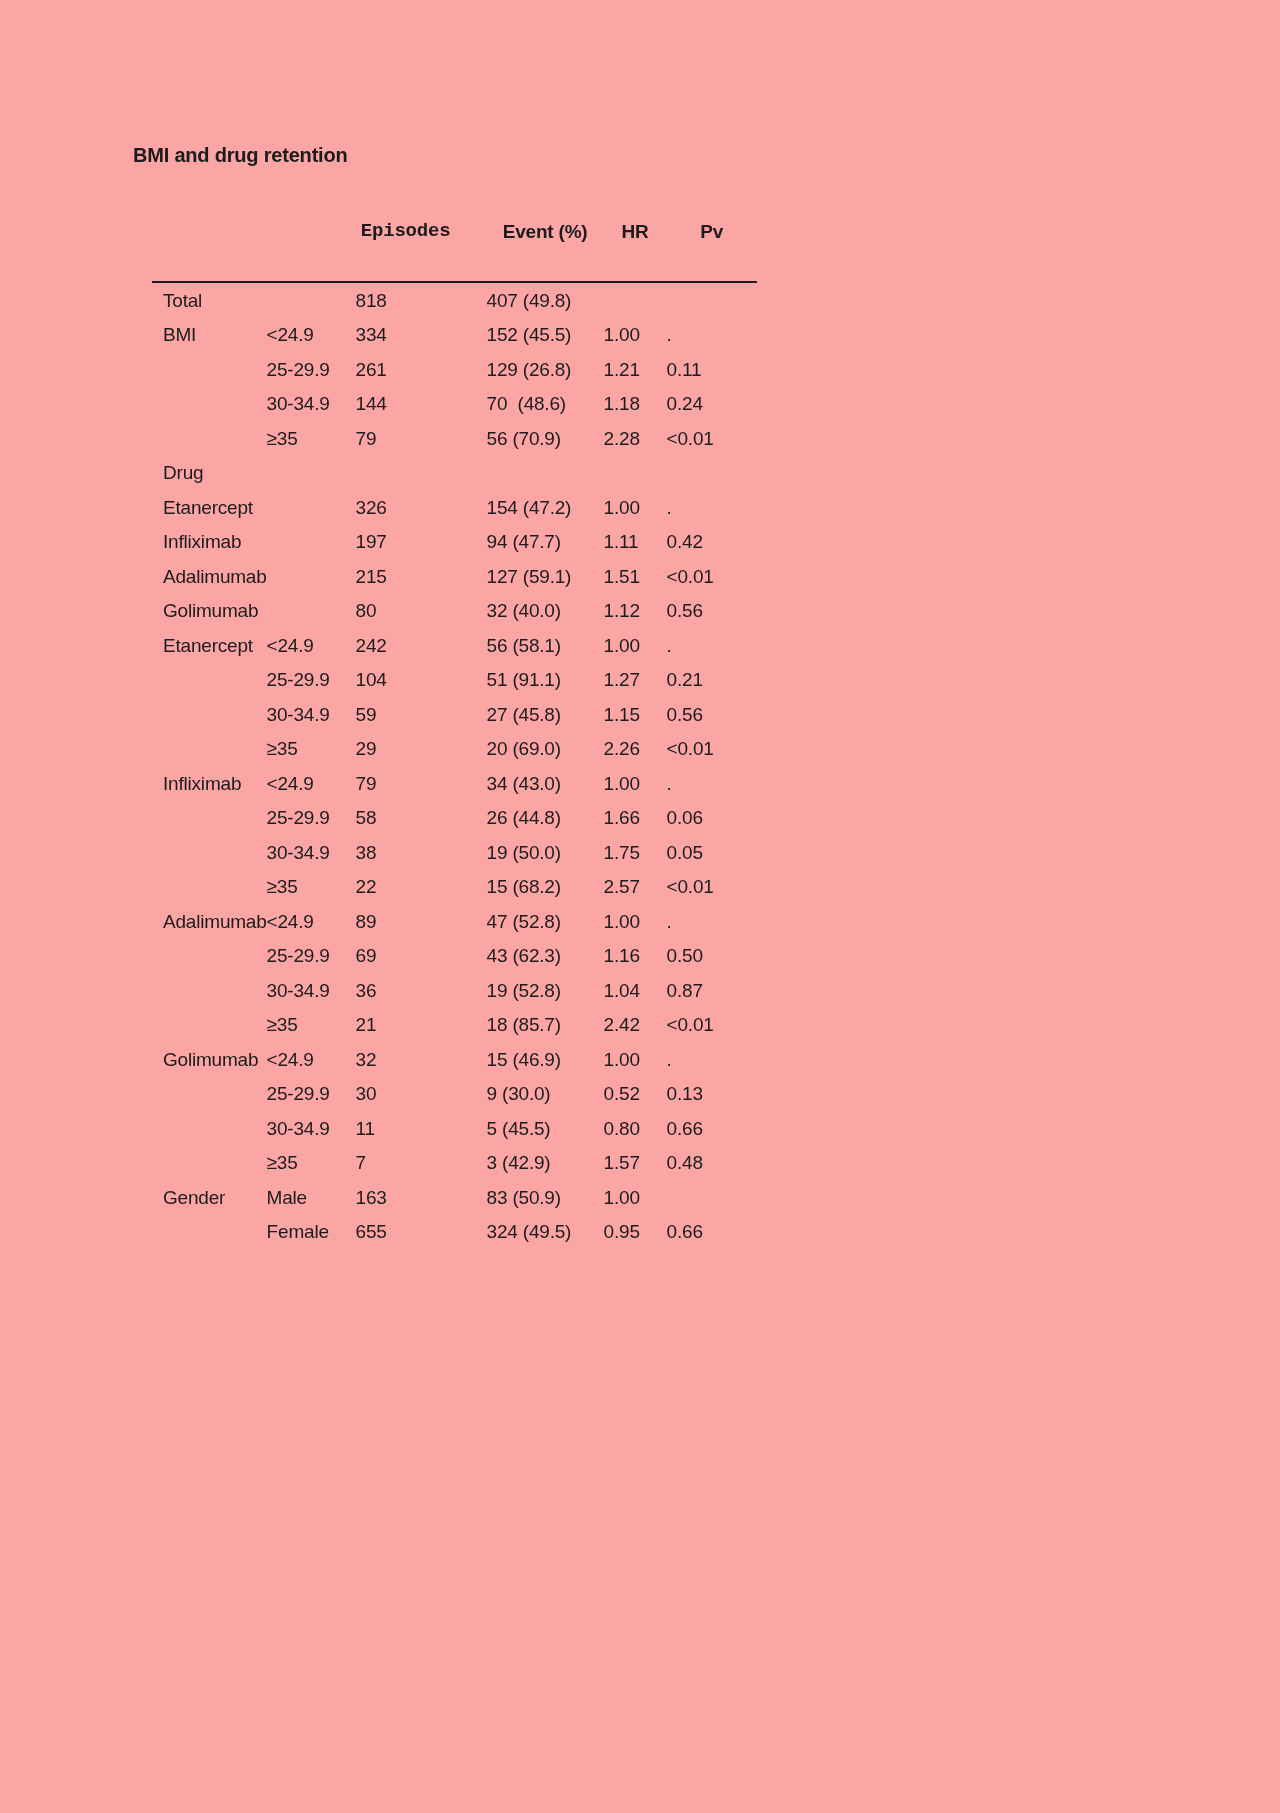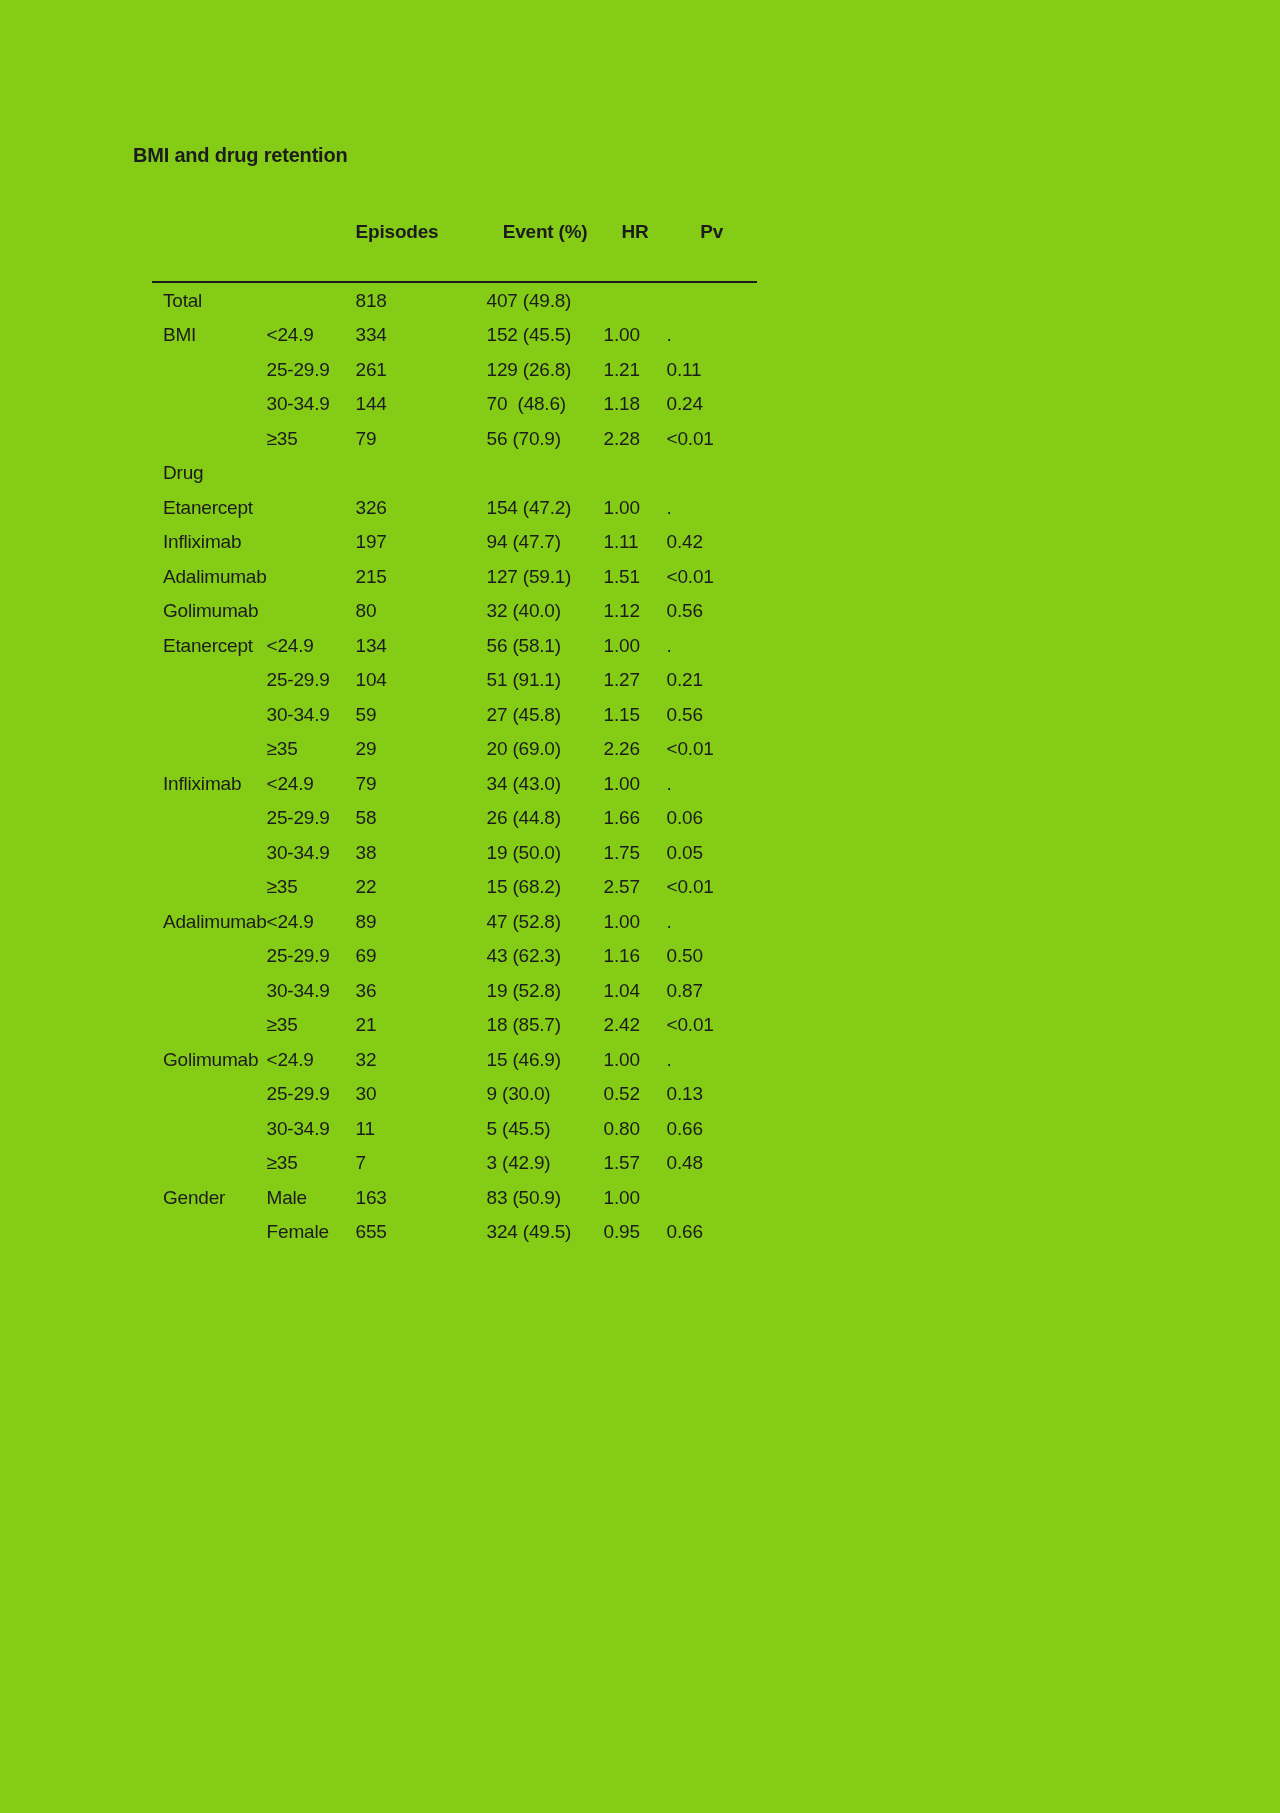--- a/index.html
+++ b/index.html
@@ -2,42 +2,42 @@
 <html><head>
 <meta charset="utf-8">
 <style>
   html,body{margin:0;padding:0;}
   body{
     width:1280px;height:1813px;background:#ffffff;
     font-family:"Liberation Sans", sans-serif;
     color:#1c1c1c;
     position:relative;
   }
-  .page{position:absolute;inset:0;background:#84cc16;}
+  .page{position:absolute;inset:0;background:#fca5a5;}
   .doc-title{
     position:absolute;left:133px;top:144px;
     font-size:20px;letter-spacing:-0.2px;font-weight:600;
   }
   .tablewrap{position:absolute;left:152px;top:222px;}
   table{
     border-collapse:collapse;table-layout:fixed;
     font-size:19px;letter-spacing:-0.2px;line-height:1;
   }
   col.c1{width:111px}
   col.c2{width:89px}
   col.c3{width:100px}
   col.c4{width:148px}
   col.c5{width:63px}
   col.c6{width:90px}
   thead th{
     font-weight:bold;text-align:center;vertical-align:top;
     height:59px;padding:0;
     border-bottom:2px solid #1c1c1c;
   }
-  thead th.r{text-align:left;}
+  thead th.r{text-align:center;font-family:Liberation Mono, monospace;}
   tbody td{
     height:34.5px;padding:0;vertical-align:middle;
     font-weight:normal;white-space:pre;overflow:visible;
   }
   td.c1cell, th.c1cell{padding-left:11px;}
   td.c4cell, th.c4cell{padding-left:31px;}
   td.r{text-align:left;}
   .b{font-weight:normal;margin-top:40px;}
   .legend{
     position:absolute;left:133px;top:1314px;
@@ -148,21 +148,21 @@
             <td class="c1cell">Golimumab</td>
             <td></td>
             <td class="r">80</td>
             <td class="c4cell">32 (40.0)</td>
             <td>1.12</td>
             <td>0.56</td>
           </tr>
           <tr>
             <td class="c1cell b">Etanercept</td>
             <td>&lt;24.9</td>
-            <td class="r">134</td>
+            <td class="r">242</td>
             <td class="c4cell">56 (58.1)</td>
             <td>1.00</td>
             <td>.</td>
           </tr>
           <tr>
             <td class="c1cell"></td>
             <td>25-29.9</td>
             <td class="r">104</td>
             <td class="c4cell">51 (91.1)</td>
             <td>1.27</td>

